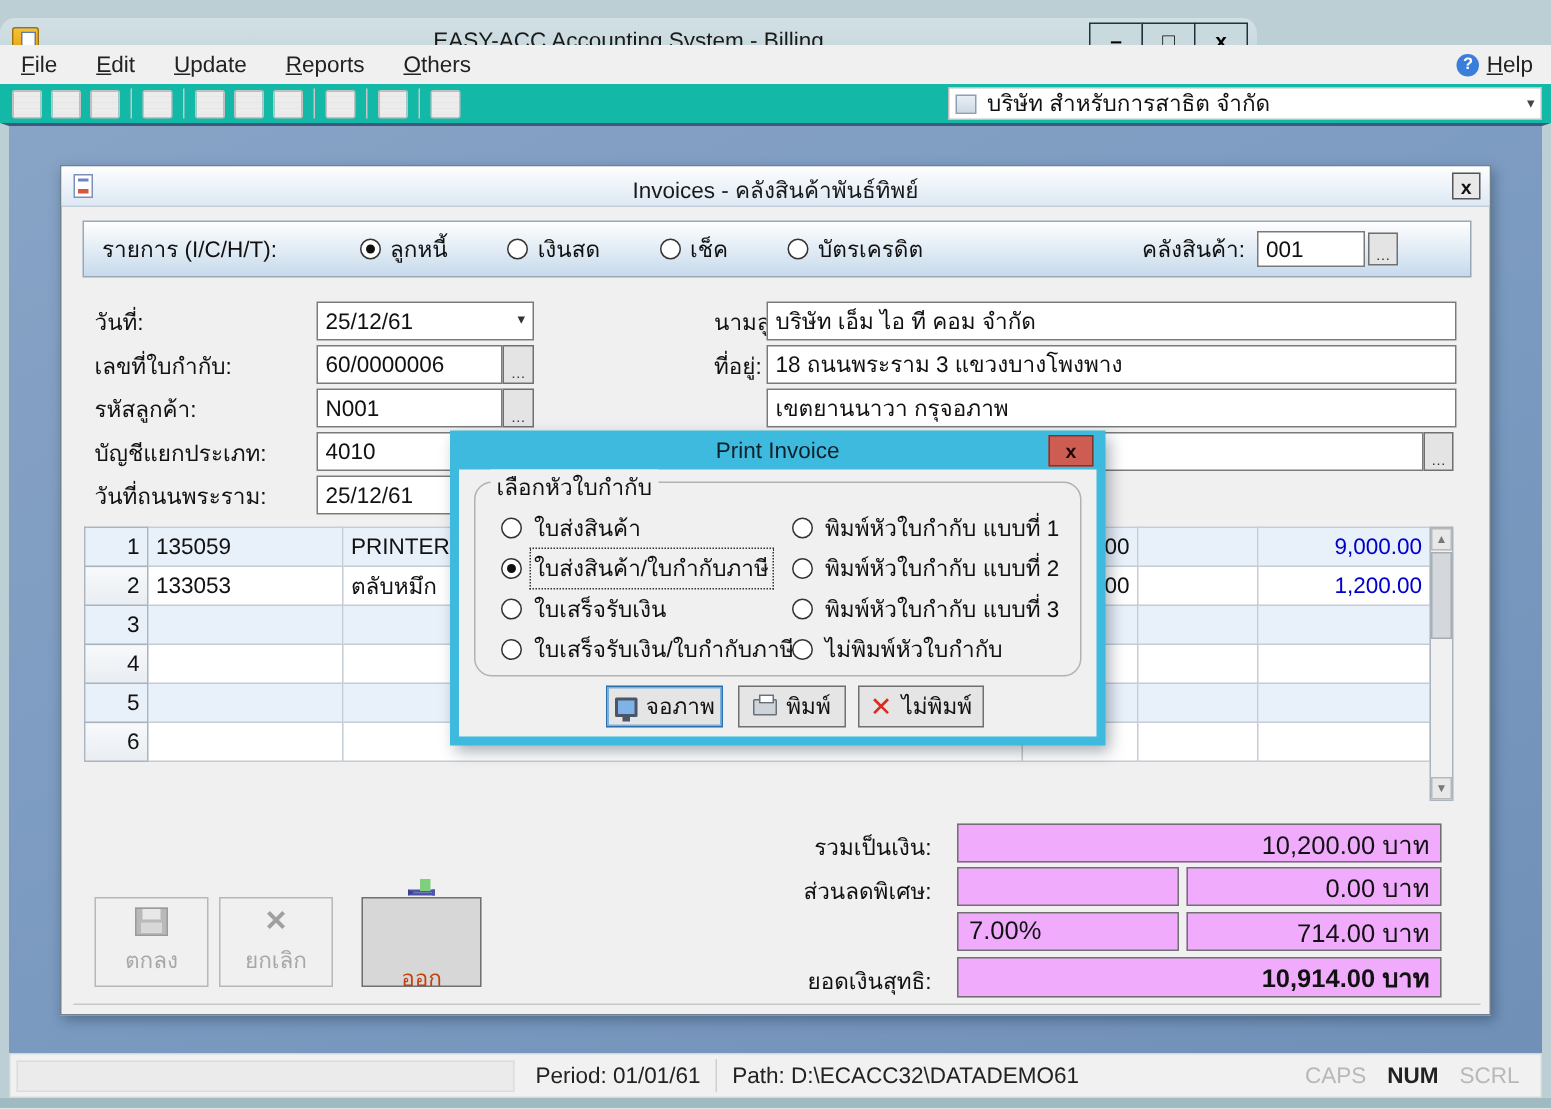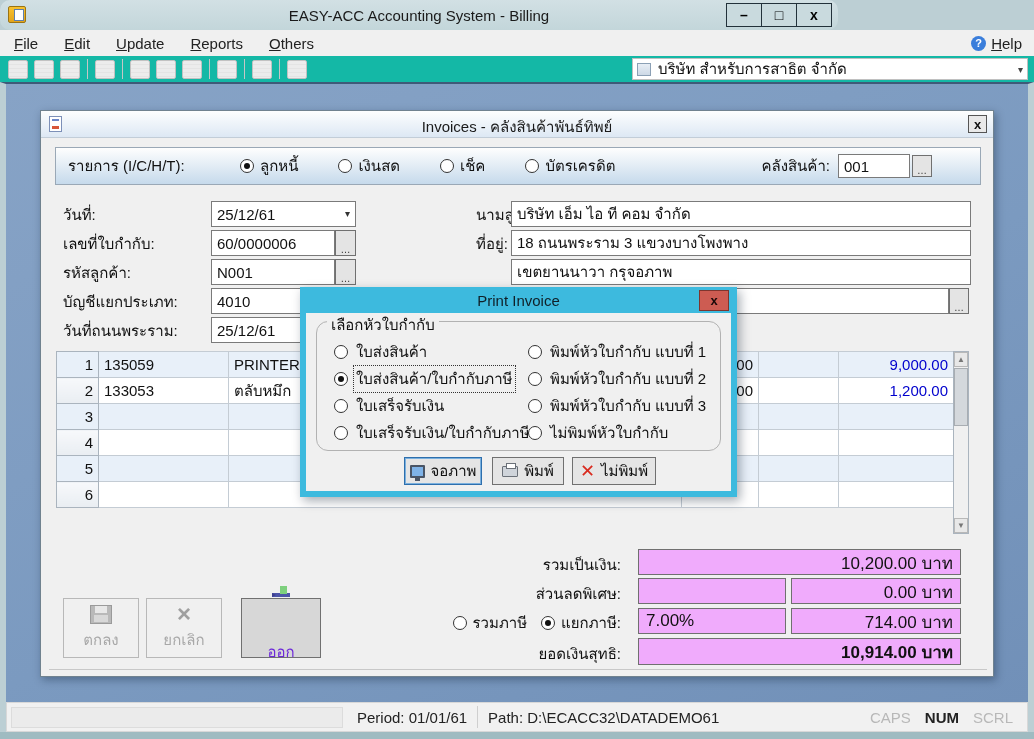--- a/index.html
+++ b/index.html
@@ -2,21 +2,21 @@
 <html><head>
 <meta charset="utf-8">
 <style>
   * { margin:0; padding:0; box-sizing:border-box; }
   html,body { width:1034px; height:739px; }
   body { font-family:"Liberation Sans","DejaVu Sans",sans-serif; font-size:15px; color:#111; }
   .stage { position:relative; width:1034px; height:739px; background:#bccfd4; overflow:hidden; }
   .abs { position:absolute; }
 
   
-  .titlebar { left:0; top:0; width:838px; height:30px; background:linear-gradient(#d2e0e4,#c3d6da); display:flex; align-items:center;border-radius:10px; }
+  .titlebar { left:0; top:12px; width:838px; height:30px; background:linear-gradient(#d2e0e4,#c3d6da); display:flex; align-items:center;border-radius:10px; }
   .app-title { position:absolute; left:0; right:0; text-align:center; font-size:15px; color:#1a1a1a; }
   .app-icon { position:absolute; left:8px; top:6px; width:18px; height:17px; background:linear-gradient(#f7c12f,#e3a41a); border:1px solid #9a7413; border-radius:2px; }
   .app-icon::after { content:""; position:absolute; right:1px; bottom:1px; width:8px; height:10px; background:#fff; border:1px solid #5d7fae; }
   .winbtns { position:absolute; right:6px; top:3px; display:flex; }
   .winbtn { width:36px; height:24px; border:1px solid #22313a; background:#c9dade; margin-left:-1px; display:flex; align-items:center; justify-content:center; font-weight:bold; font-size:14px; color:#000; }
 
   .menubar { left:0; top:30px; width:1034px; height:26px; background:#f0f0f0; display:flex; align-items:center; padding-left:14px; }
   .menu-item { display:inline-block; margin-right:26px; font-size:15px; color:#222; }
   .menu-item::first-letter { text-decoration:underline; }
   .help-wrap { position:absolute; right:12px; top:0; height:26px; display:flex; align-items:center; gap:5px; }
@@ -62,21 +62,21 @@
   .vscroll { background:#f0f0f0; border:1px solid #aab4be; }
   .varrow { position:absolute; left:0; width:14px; height:15px; background:#e8e8e8; border:1px solid #b8b8b8; color:#777; font-size:8px; display:flex; align-items:center; justify-content:center; }
   .vthumb { position:absolute; left:0; top:16px; width:14px; height:58px; background:#d4d8dc; border:1px solid #a8adb2; }
 
   
   .tot-label { position:absolute; width:270px; text-align:right; font-size:15px; display:block; }
   .tot-box { position:absolute; background:#f0abfc; border:1px solid #707070; display:flex; align-items:center; justify-content:flex-end; padding:0 7px; font-size:17px; }
 
   
   .bigbtn { position:absolute; width:76px; height:60px; border:1px solid #b8b8b8; background:#f0f0f0; display:flex; flex-direction:column; align-items:center; justify-content:center; gap:4px; color:#a8a8a8; font-size:15px; }
-  .bigbtn.on { border:1px solid #707070; background:#d7d7d7; color:#6d28d9;gap:43px; }
+  .bigbtn.on { border:1px solid #707070; background:#d7d7d7; color:#c2410c;gap:43px; }
   .floppy { width:22px; height:19px; background:#b9b9b9; border:1px solid #9a9a9a; position:relative; }
   .floppy::before { content:""; position:absolute; left:4px; top:0; width:12px; height:7px; background:#e8e8e8; }
   .floppy::after { content:""; position:absolute; left:3px; bottom:1px; width:14px; height:7px; background:#d8d8d8; }
   .xgray { font-size:24px; font-weight:bold; color:#a0a0a0; line-height:20px; }
   .door { width:18px; height:22px; background:linear-gradient(100deg,#8f9ce6,#6b7bd4); border:2px solid #4d55a8; border-left:4px solid #3d3f8f; position:relative; }
   .door::after { content:""; position:absolute; right:1px; bottom:1px; width:7px; height:8px; background:#7ed07e; }
 
   
   .dialog { left:300px; top:287px; width:437px; height:210px; background:#3dbade; box-shadow:3px 4px 10px rgba(0,20,40,.35); z-index:50; }
   .dlg-title { position:absolute; left:0; top:0; width:100%; height:26px; display:flex; align-items:center; justify-content:center; color:#102028; font-size:15px; }
@@ -282,30 +282,20 @@
       <div class="varrow" style="bottom:0">▼</div>
     </div>
 
     <span class="tot-label" style="left:310px; top:442px">รวมเป็นเงิน:</span>
     <span class="tot-box" style="left:597px; top:438px; width:323px; height:26px">10,200.00 บาท</span>
 
     <span class="tot-label" style="left:310px; top:471px">ส่วนลดพิเศษ:</span>
     <span class="tot-box" style="left:597px; top:467px; width:148px; height:26px; justify-content:flex-start"></span>
     <span class="tot-box" style="left:750px; top:467px; width:170px; height:26px">0.00 บาท</span>
 
-    <span class="abs" style="left:310px; top:500px; width:270px; display:flex; justify-content:flex-end; gap:14px">
-      <span class="radio">
-          <span class="rdot"></span>
-          <span>รวมภาษี</span>
-        </span>
-      <span class="radio sel">
-          <span class="rdot"></span>
-          <span>แยกภาษี:</span>
-        </span>
-    </span>
     <span class="tot-box" style="left:597px; top:497px; width:148px; height:26px; justify-content:flex-start">7.00%</span>
     <span class="tot-box" style="left:750px; top:497px; width:170px; height:26px">714.00 บาท</span>
 
     <span class="tot-label" style="left:310px; top:531px">ยอดเงินสุทธิ:</span>
     <span class="tot-box" style="left:597px; top:527px; width:323px; height:27px; font-weight:bold">10,914.00 บาท</span>
 
     <div class="bigbtn" style="left:22px; top:487px">
       <div class="floppy"></div>
       <span>ตกลง</span>
     </div>

